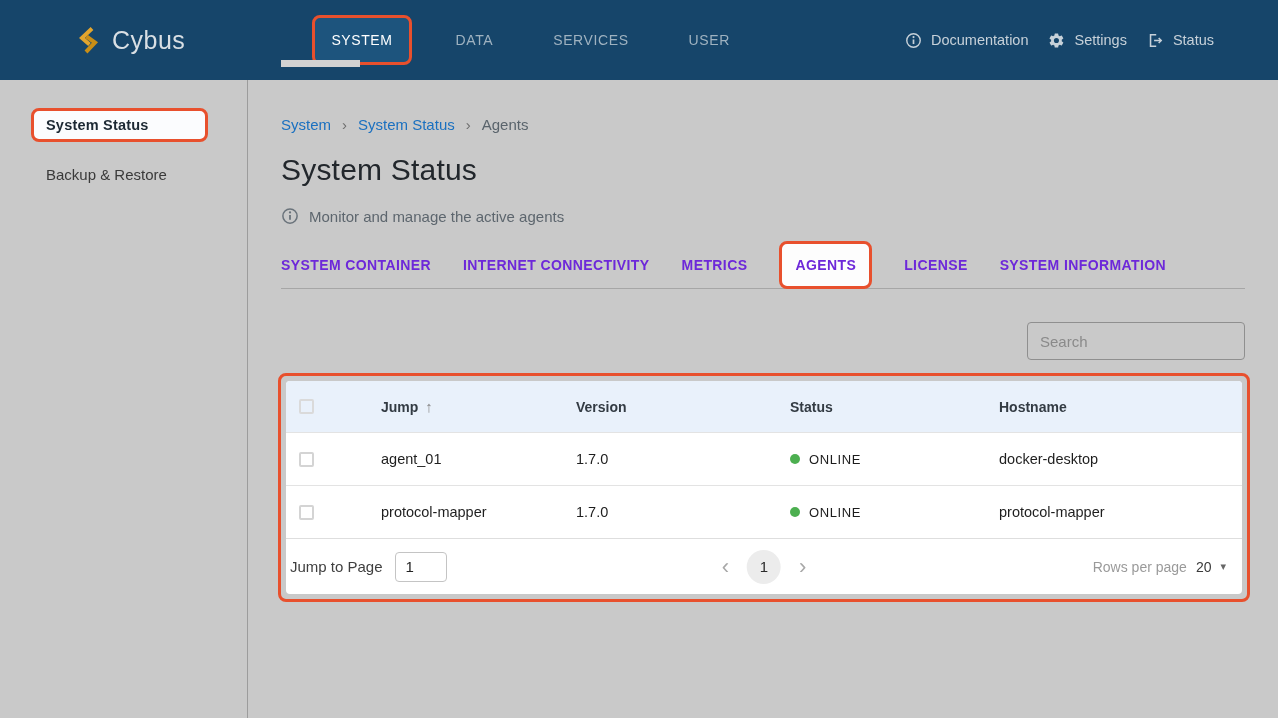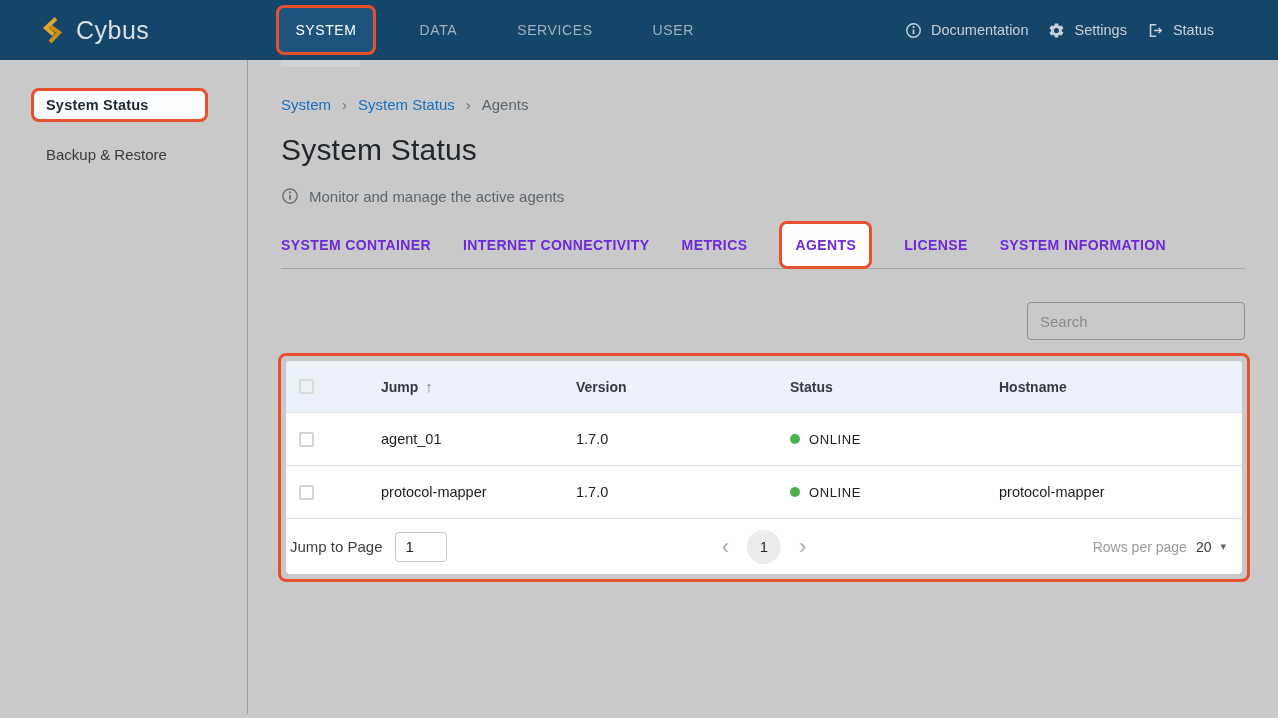--- a/index.html
+++ b/index.html
@@ -1,20 +1,20 @@
 <!DOCTYPE html>
 <html><head>
 <meta charset="utf-8">
 <style>
   * { margin:0; padding:0; box-sizing:border-box; }
   html,body { width:1278px; height:718px; overflow:hidden; }
   body { font-family:"Liberation Sans", sans-serif; background:#c9c9c9; color:#212121; }
 
   
-  .navbar { position:relative; height:60px; background:#16456a; display:flex; align-items:center; }
+  .navbar { position:relative; height:80px; background:#16456a; display:flex; align-items:center;padding-left:36px; }
   .brand { display:flex; align-items:center; gap:11px; margin-left:40px; cursor:pointer; }
   .brand-name { font-size:25px; color:#d9dfe4; letter-spacing:0.5px; font-weight:400; }
   .nav-menu { display:flex; align-items:center; gap:28px; margin-left:127px; }
   .nav-item { color:#9fb2c0; font-size:14px; letter-spacing:0.6px; padding:0 16px; height:44px;
               display:flex; align-items:center; cursor:pointer; }
   .nav-item.active { color:#ffffff; }
   .annot-nav { border:3px solid #e8502d; border-radius:8px; background:#1d547d; }
   .nav-underline { position:absolute; left:281px; top:60px; width:79px; height:7px; background:#d2d2d2; z-index:3; }
   .nav-actions { display:flex; align-items:center; gap:20px; margin-left:auto; margin-right:64px; }
   .nav-action { display:flex; align-items:center; gap:9px; color:#c7d1d9; font-size:14.5px; cursor:pointer; }
@@ -200,20 +200,21 @@
         <div class="trow tbody-row">
           <div>
             <div class="checkbox"></div>
           </div>
           <div>agent_01</div>
           <div>1.7.0</div>
           <div class="status-cell">
             <span class="dot"></span>
             <span class="status-label">ONLINE</span>
           </div>
+          <div>docker-desktop</div>
         </div>
 
         <div class="trow tbody-row">
           <div>
             <div class="checkbox"></div>
           </div>
           <div>protocol-mapper</div>
           <div>1.7.0</div>
           <div class="status-cell">
             <span class="dot"></span>

